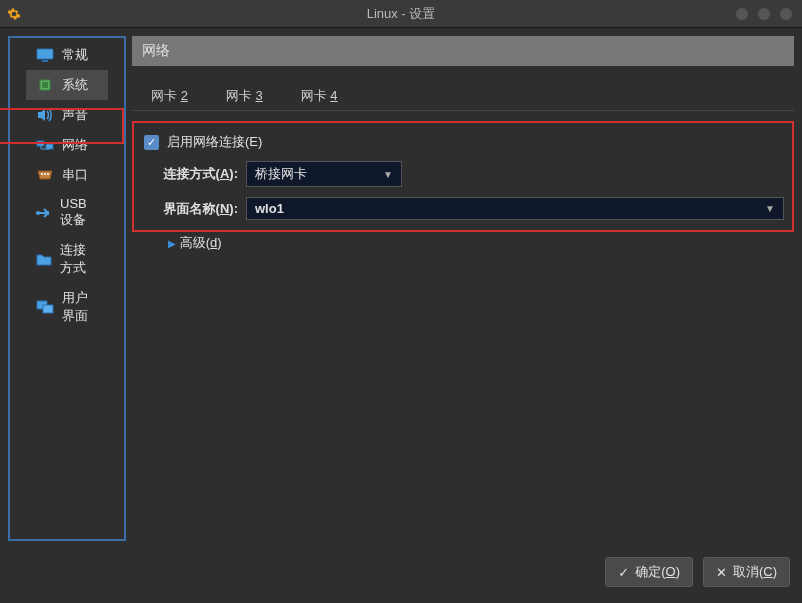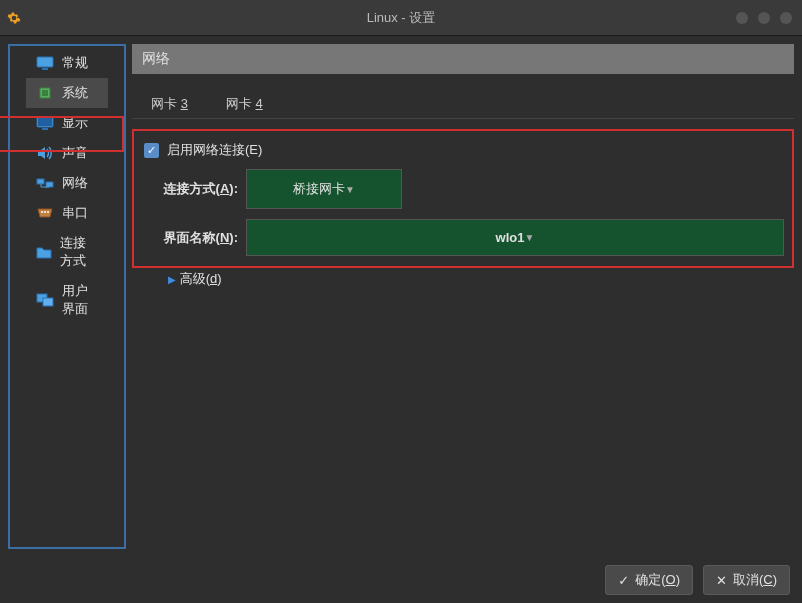--- a/index.html
+++ b/index.html
@@ -5,21 +5,21 @@
   * { box-sizing: border-box; margin: 0; padding: 0; }
   body {
     width: 802px; height: 603px;
     background: #2e2e2e;
     font-family: sans-serif;
     font-size: 13px;
     color: #e0e0e0;
     overflow: hidden;
   }
   .titlebar {
-    height: 36px;
+    height: 28px;
     background: #3a3a3a;
     border-bottom: 1px solid #1a1a1a;
     display: flex;
     align-items: center;
     position: relative;
   }
   .titlebar .gear {
     width: 28px; height: 28px;
     display: flex; align-items: center; justify-content: center;
     color: #f0a020;
@@ -141,27 +141,27 @@
     gap: 8px;
     padding-left: 20px;
   }
   .form-label {
     width: 76px;
     text-align: right;
     font-weight: bold;
   }
   .form-label .u { text-decoration: underline; }
   .select {
-    background: #14532d;
+    background: #0f172a;
     border: 1px solid #555;
     color: #e0e0e0;
-    padding: 10px 8px;
-    display: flex;
-    align-items: center;
-    justify-content: center;
+    padding: 3px 8px;
+    display: flex;
+    align-items: center;
+    justify-content: space-between;
     cursor: pointer;
   }
   .select.small { width: 156px; }
   .select.wide { flex: 1; font-weight: bold; }
   .select .chev {
     font-size: 10px;
     color: #aaa;
   }
   .advanced-row {
     display: flex;
@@ -230,30 +230,20 @@
       <span class="icon">
           <svg width="16" height="16" viewBox="0 0 16 16">
             <rect x="3" y="3" width="10" height="10" fill="#5ab060" stroke="#3a8040"></rect>
             <rect x="5" y="5" width="6" height="6" fill="#3a8040"></rect>
           </svg>
         </span>
       <span>系统</span>
     </div>
     <div class="sidebar-item">
       <span class="icon">
-          <svg width="18" height="14" viewBox="0 0 18 14">
-            <rect x="1" y="1" width="16" height="10" rx="1" fill="#4aa0e0" stroke="#2a70b0"></rect>
-            <rect x="2" y="2" width="14" height="8" fill="#2060a0"></rect>
-            <rect x="6" y="12" width="6" height="2" fill="#2a70b0"></rect>
-          </svg>
-        </span>
-      <span>显示</span>
-    </div>
-    <div class="sidebar-item">
-      <span class="icon">
           <svg width="16" height="14" viewBox="0 0 16 14">
             <path d="M1 4h3l4-3v12l-4-3H1z" fill="#4aa0e0"></path>
             <path d="M10 3c2 2 2 6 0 8M12 1c3 3 3 9 0 12" stroke="#4aa0e0" fill="none" stroke-width="1.5"></path>
           </svg>
         </span>
       <span>声音</span>
     </div>
     <div class="sidebar-item">
       <span class="icon">
           <svg width="18" height="12" viewBox="0 0 18 12">
@@ -271,20 +261,29 @@
             <circle cx="6" cy="5" r="1" fill="#fff"></circle>
             <circle cx="9" cy="5" r="1" fill="#fff"></circle>
             <circle cx="12" cy="5" r="1" fill="#fff"></circle>
           </svg>
         </span>
       <span>串口</span>
     </div>
     <div class="sidebar-item">
       <span class="icon">
           <svg width="16" height="14" viewBox="0 0 16 14">
+            <path d="M2 7h10M8 3l4 4-4 4M12 5v4" stroke="#4aa0e0" stroke-width="2" fill="none"></path>
+            <circle cx="2" cy="7" r="2" fill="#4aa0e0"></circle>
+          </svg>
+        </span>
+      <span>USB设备</span>
+    </div>
+    <div class="sidebar-item">
+      <span class="icon">
+          <svg width="16" height="14" viewBox="0 0 16 14">
             <path d="M1 3h5l2 2h7v8H1z" fill="#4aa0e0" stroke="#2a70b0"></path>
           </svg>
         </span>
       <span>连接方式</span>
     </div>
     <div class="sidebar-item">
       <span class="icon">
           <svg width="18" height="14" viewBox="0 0 18 14">
             <rect x="1" y="1" width="10" height="8" fill="#4aa0e0" stroke="#2a70b0"></rect>
             <rect x="7" y="5" width="10" height="8" fill="#60b0f0" stroke="#2a70b0"></rect>
@@ -293,20 +292,21 @@
       <span>用户界面</span>
     </div>
   </div>
 
   <div class="main panel-outer">
     <div class="red-sidebar-box"></div>
 
     <div class="page-header">网络</div>
 
     <div class="tabs">
+      <div class="tab"><span>网卡 </span><span class="u">2</span></div>
       <div class="tab"><span>网卡 </span><span class="u">3</span></div>
       <div class="tab"><span>网卡 </span><span class="u">4</span></div>
     </div>
 
     <div class="panel">
       <div class="checkbox-row">
         <div class="checkbox">✓</div>
         <span><span>启用网络连接(</span><span class="u">E</span><span>)</span></span>
       </div>
 

